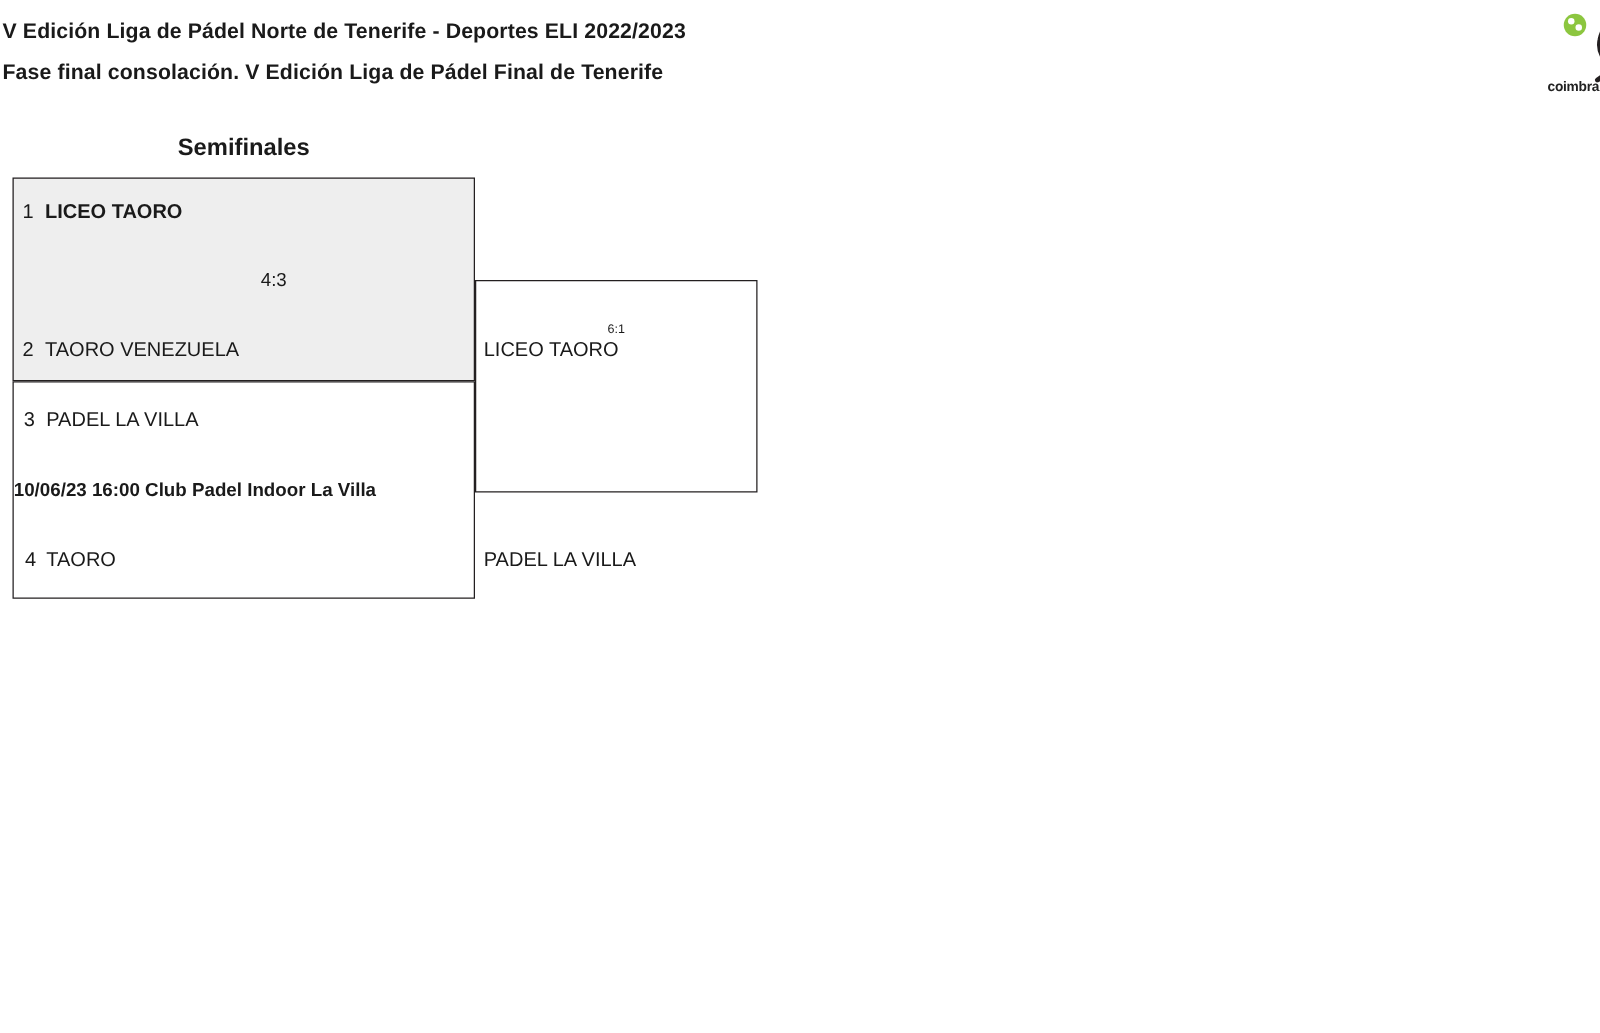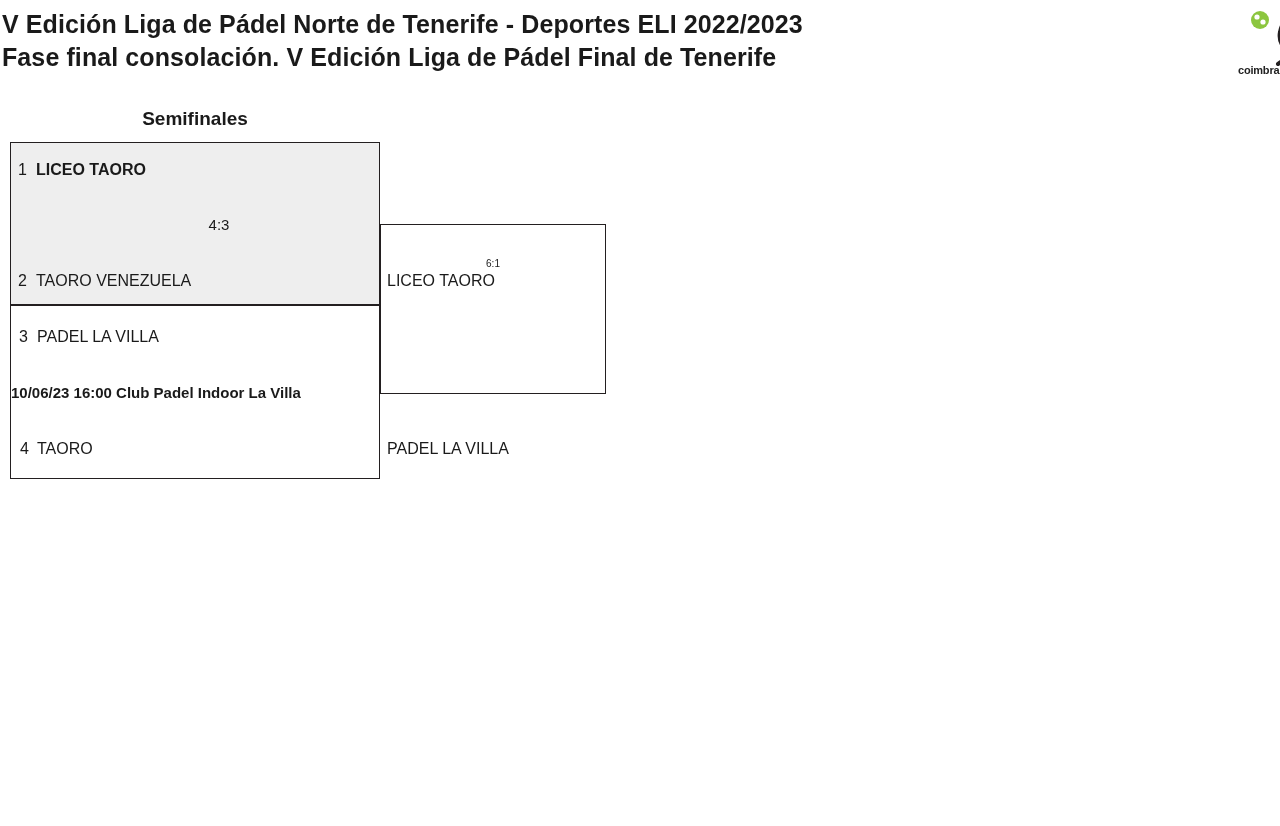--- a/index.html
+++ b/index.html
@@ -18,21 +18,21 @@
 
   
   .header {
     position: absolute;
     top: 0;
     left: 0;
     width: 1280px;
     padding: 8px 0 0 0;
   }
   .title-line {
-    font-size: 25px;
+    font-size: 17px;
     font-weight: 600;
     line-height: 33px;
     letter-spacing: 0.1px;
     padding-left: 2px;
     white-space: nowrap;
   }
 
   
   .logo {
     position: absolute;

